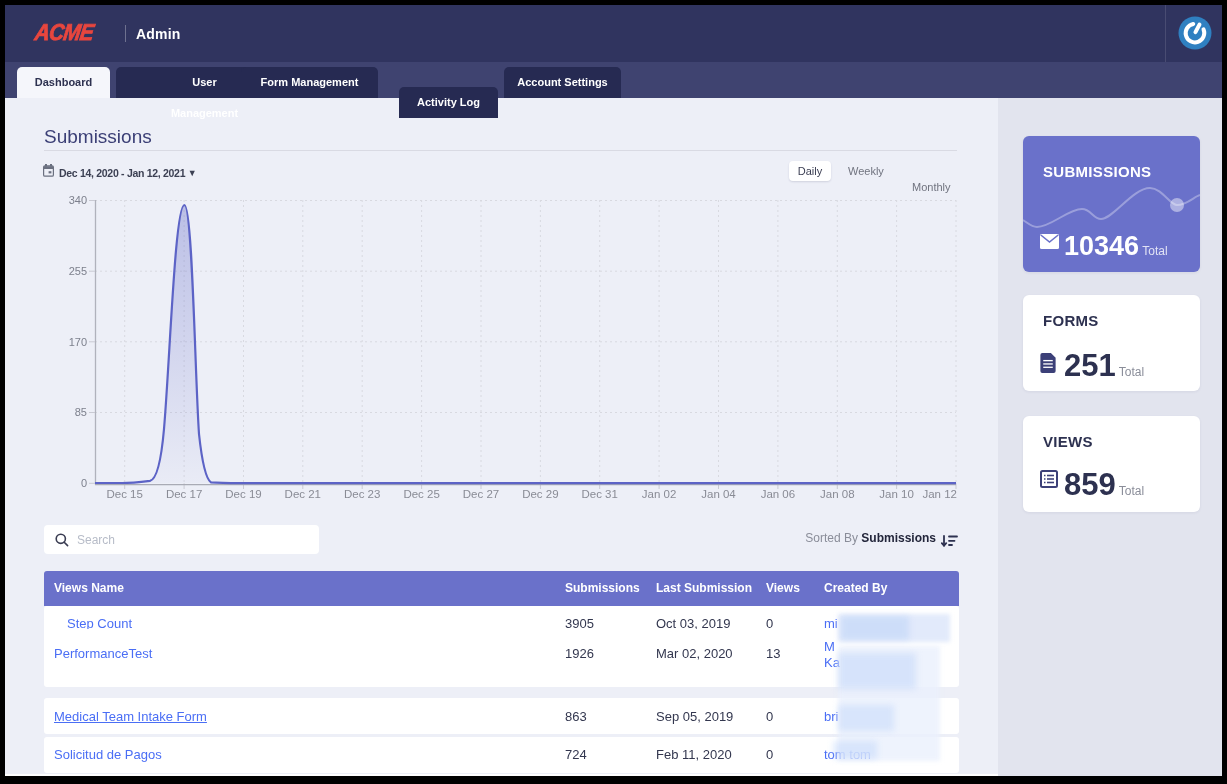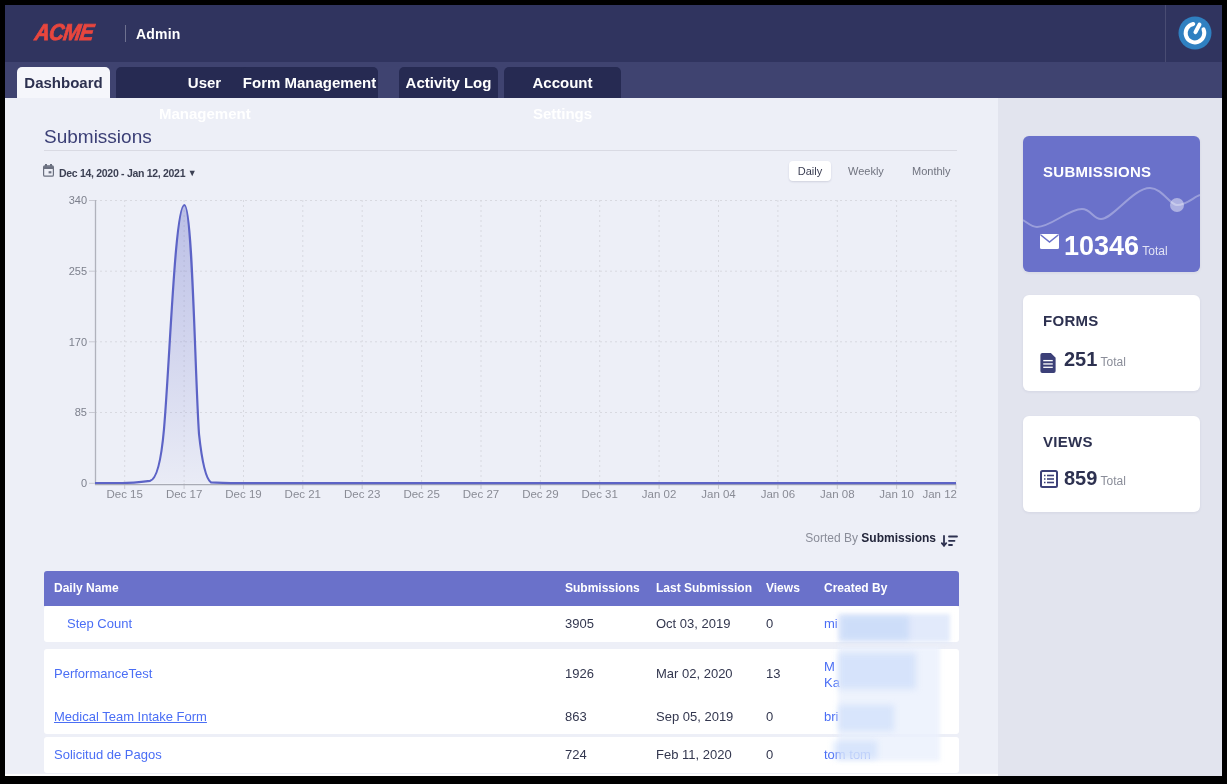--- a/index.html
+++ b/index.html
@@ -9,21 +9,21 @@
 
   
   .header { position:absolute; left:0; top:0; width:1217px; height:57px; background:#30345f; }
   .logo { position:absolute; left:30px; top:14px; font-size:23px; font-weight:bold; font-style:italic; color:#e8463e; letter-spacing:-0.8px; transform:skewX(-8deg) scaleX(0.9); transform-origin:left center; -webkit-text-stroke:0.8px #e8463e; }
   .hdiv1 { position:absolute; left:120px; top:20px; width:1px; height:17px; background:rgba(255,255,255,0.3); }
   .admin { position:absolute; left:131px; top:21px; font-size:14px; font-weight:bold; color:#fff; letter-spacing:0.2px; }
   .hdiv2 { position:absolute; left:1160px; top:0; width:1px; height:57px; background:rgba(255,255,255,0.12); }
 
   
   .strip { position:absolute; left:0; top:57px; width:1217px; height:36px; background:#3f4370; }
-  .tab { position:absolute; top:5px; height:31px; border-radius:5px 5px 0 0; background:#262a52; color:#fff; font-size:15px; font-weight:bold; text-align:center; line-height:31px; }
+  .tab { position:absolute; top:5px; height:31px; border-radius:5px 5px 0 0; background:#262a52; color:#fff; font-size:11px; font-weight:bold; text-align:center; line-height:31px; }
   .tab.active { background:#f5f6fb; color:#2d3150; }
 
   
   .h1 { position:absolute; left:39px; top:121px; font-size:19px; font-weight:normal; color:#3b3f76; }
   .hr { position:absolute; left:39px; top:145px; width:913px; height:1px; background:#d9dae3; }
   .daterow { position:absolute; left:54px; top:162px; font-size:10.5px; font-weight:bold; color:#3c4053; letter-spacing:-0.3px; }
   .toggle-daily { position:absolute; left:784px; top:156px; width:42px; height:20px; background:#fff; border-radius:4px; box-shadow:0 1px 2px rgba(40,44,90,0.15); font-size:11px; color:#3a3d52; text-align:center; line-height:20px; }
   .toggle-txt { position:absolute; top:156px; height:20px; font-size:11px; color:#70737f; line-height:20px; }
 
   
@@ -38,21 +38,21 @@
   .trow { position:absolute; left:39px; width:915px; background:#fff; border-radius:3px; font-size:13px; color:#33374f; }
   .td { position:absolute; }
   .link { color:#4a6ef5; }
 
   
   .sidebar { position:absolute; left:993px; top:93px; width:224px; height:678px; background:#e2e4ee; }
   .card { position:absolute; left:1018px; width:177px; background:#fff; border-radius:6px; box-shadow:0 1px 3px rgba(50,55,100,0.08); }
   .card.purple { background:#6a71ca; }
   .cardtitle { position:absolute; left:20px; font-size:15px; font-weight:bold; color:#2d3150; letter-spacing:0.3px; }
   .card.purple .cardtitle { color:#fff; }
-  .bignum { font-size:20px; font-weight:bold; color:#2d3150; }
+  .bignum { font-size:31px; font-weight:bold; color:#2d3150; }
   .total { font-size:12px; color:#8a8d99; }
 </style>
 </head>
 <body>
 <div class="app">
 
   <div class="header">
     <div class="logo">ACME</div>
     <div class="hdiv1"></div>
     <div class="admin">Admin</div>
@@ -63,39 +63,39 @@
       <path d="M17 7.5 L17 16" stroke="#fff" stroke-width="4" stroke-linecap="round"></path>
       <path d="M11.2 9.8 A9.3 9.3 0 1 0 22.8 9.8" stroke="#fff" stroke-width="4" fill="none" stroke-linecap="round"></path>
       </g>
     </svg>
   </div>
 
   <div class="strip">
     <div class="tab active" style="left:12px;width:93px;">Dashboard</div>
     <div class="tab" style="left:111px;width:134px;padding-left:43px;">User Management</div>
     <div class="tab" style="left:236px;width:137px;">Form Management</div>
-    <div class="tab" style="left:394px;width:99px;">Activity Log</div>
+    <div class="tab" style="left:394px;width:99px;margin-top:20px;">Activity Log</div>
     <div class="tab" style="left:499px;width:117px;">Account Settings</div>
   </div>
 
   <div class="h1">Submissions</div>
   <div class="hr"></div>
 
   <svg class="abs" style="left:38px;top:159px" width="11" height="13" viewBox="0 0 11 13">
     <rect x="2" y="0" width="2" height="2.6" fill="#6b7080"></rect>
     <rect x="7" y="0" width="2" height="2.6" fill="#6b7080"></rect>
     <rect x="0.6" y="1.8" width="9.8" height="10.4" rx="1.3" fill="none" stroke="#6b7080" stroke-width="1.2"></rect>
     <rect x="1" y="2.2" width="9" height="2.8" fill="#6b7080"></rect>
     <rect x="5.6" y="7.2" width="2.8" height="2.2" fill="#6b7080"></rect>
   </svg>
   <div class="daterow">Dec 14, 2020 - Jan 12, 2021 <span style="font-size:9px;position:relative;top:-1px;">▼</span></div>
 
   <div class="toggle-daily">Daily</div>
   <div class="toggle-txt" style="left:843px;">Weekly</div>
-  <div class="toggle-txt" style="left:907px;">Monthly</div>
+  <div class="toggle-txt" style="left:907px;margin-top:16px;">Monthly</div>
 
   <svg class="abs" style="left:35px;top:186px" width="950" height="325" viewBox="0 0 950 325">
     <defs>
       <linearGradient id="fillg" x1="0" y1="0" x2="0" y2="1">
         <stop offset="0" stop-color="#6a71ca" stop-opacity="0.38"></stop>
         <stop offset="1" stop-color="#6a71ca" stop-opacity="0.03"></stop>
       </linearGradient>
     </defs>
 
     <g stroke="#d8d9e0" stroke-width="1" stroke-dasharray="2,3">
@@ -173,47 +173,54 @@
       <text x="797.3" y="306.5">Jan 08</text>
       <text x="856.6" y="306.5">Jan 10</text>
       <text x="917" y="306.5" text-anchor="end">Jan 12</text>
     </g>
     <line x1="55" y1="293.6" x2="916" y2="293.6" stroke="#a9abb5" stroke-width="1.4"></line>
 
     <path id="areapath" fill="url(#fillg)" stroke="none" d="M55,292 H82 C90,292 100,291 110,289.8 C116,288.5 121,272 124,238 C130,168 135,14 144.4,14 C152.5,14 155,185 159,243 C162,271 166,288 171,291.4 C180,292.2 190,292.2 200,292.2 H916 V292.2 Z"></path>
     <path id="linepath" fill="none" stroke="#5c63c6" stroke-width="2.2" stroke-linejoin="round" d="M55,292 H82 C90,292 100,291 110,289.8 C116,288.5 121,272 124,238 C130,168 135,14 144.4,14 C152.5,14 155,185 159,243 C162,271 166,288 171,291.4 C180,292.2 190,292.2 200,292.2 H916"></path>
   </svg>
 
+  <div class="search">
+    <svg class="abs" style="left:11px;top:8px" width="14" height="14" viewBox="0 0 14 14">
+      <circle cx="5.8" cy="5.8" r="4.6" fill="none" stroke="#3a3d52" stroke-width="1.6"></circle>
+      <line x1="9.2" y1="9.2" x2="12.6" y2="12.6" stroke="#3a3d52" stroke-width="1.6" stroke-linecap="round"></line>
+    </svg>
+    <div class="search-ph">Search</div>
+  </div>
   <div class="sortrow" style="width:931px;text-align:right;">Sorted By <b>Submissions</b></div>
   <svg class="abs" style="left:936px;top:529px" width="17" height="14" viewBox="0 0 17 14">
     <g stroke="#2d3150" stroke-width="1.8" stroke-linecap="round">
       <line x1="3" y1="2" x2="3" y2="11.5"></line>
       <path d="M0.8 9.2 L3 11.7 L5.2 9.2" fill="none"></path>
       <line x1="8" y1="2.5" x2="16" y2="2.5"></line>
       <line x1="8" y1="6.8" x2="13.5" y2="6.8"></line>
       <line x1="8" y1="11" x2="11" y2="11"></line>
     </g>
   </svg>
 
   <div class="thead">
-    <div class="th" style="left:10px;">Daily Name</div>
+    <div class="th" style="left:10px;">Views Name</div>
     <div class="th" style="left:521px;">Submissions</div>
     <div class="th" style="left:612px;">Last Submission</div>
     <div class="th" style="left:722px;">Views</div>
     <div class="th" style="left:780px;">Created By</div>
   </div>
 
   <div class="trow" style="top:601px;height:36px;">
     <div class="td link" style="left:10px;top:10px;margin-left:13px;">Step Count</div>
     <div class="td" style="left:521px;top:10px;">3905</div>
     <div class="td" style="left:612px;top:10px;">Oct 03, 2019</div>
     <div class="td" style="left:722px;top:10px;">0</div>
     <div class="td link" style="left:780px;top:10px;">mi</div>
   </div>
-  <div class="trow" style="top:624px;height:58px;margin-top:20px;">
+  <div class="trow" style="top:624px;height:58px;">
     <div class="td link" style="left:10px;top:17px;">PerformanceTest</div>
     <div class="td" style="left:521px;top:17px;">1926</div>
     <div class="td" style="left:612px;top:17px;">Mar 02, 2020</div>
     <div class="td" style="left:722px;top:17px;">13</div>
     <div class="td link" style="left:780px;top:10px;">M</div>
     <div class="td link" style="left:780px;top:26px;">Ka</div>
   </div>
   <div class="trow" style="top:693px;height:36px;">
     <div class="td link" style="left:10px;top:11px;text-decoration:underline;">Medical Team Intake Form</div>
     <div class="td" style="left:521px;top:11px;">863</div>

